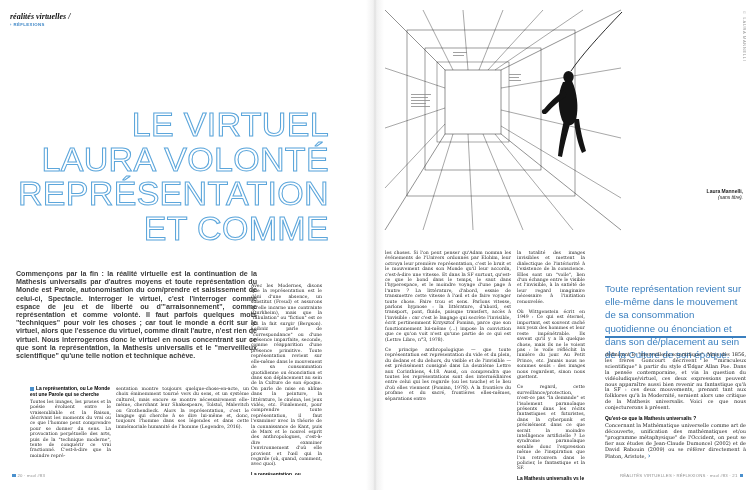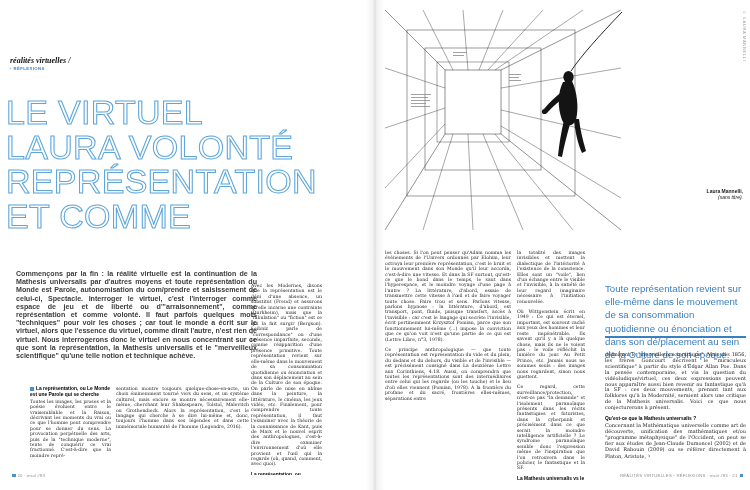--- a/index.html
+++ b/index.html
@@ -7,21 +7,21 @@
           font-family:"Liberation Sans",sans-serif;}
   .abs{position:absolute;}
 
   
   #gutter{left:366px;top:0;width:18px;height:490px;
     background:linear-gradient(90deg,rgba(0,0,0,0) 0%,rgba(60,60,60,0.07) 40%,rgba(40,40,40,0.14) 50%,rgba(60,60,60,0.07) 60%,rgba(0,0,0,0) 100%);}
 
   
   #kicker{left:10px;top:12px;}
   .kicker-main{font-family:"Liberation Serif",serif;font-style:italic;font-weight:bold;
-               font-size:8px;line-height:9px;color:#121212;margin-top:44px;}
+               font-size:8px;line-height:9px;color:#121212;}
   .kicker-tag{font-size:4.3px;line-height:5px;font-weight:bold;color:#3d86c6;letter-spacing:0.4px;margin-top:1px;}
 
   
   #title{left:6px;top:95px;font-size:34px;line-height:34.5px;letter-spacing:0.3px;
          color:#5CA6DB;font-weight:400;white-space:nowrap;}
   @supports (-webkit-text-stroke:1px #000){
     #title{color:transparent;-webkit-text-stroke:1.05px #5CA6DB;}
   }
   #title span{display:block;}
 
@@ -70,21 +70,21 @@
 
 <div class="spread">
 
   <div class="abs" id="gutter"></div>
 
   <div class="abs" id="kicker">
     <div class="kicker-main">réalités virtuelles /</div>
     <div class="kicker-tag">› RÉFLEXIONS</div>
   </div>
 
-  <h1 class="abs" id="title" style="margin:0;">
+  <h1 class="abs" id="title" style="margin:12px;text-align:right;">
     <span>LE VIRTUEL</span>
     <span>LAURA VOLONTÉ</span>
     <span>REPRÉSENTATION</span>
     <span>ET COMME</span>
   </h1>
 
   <p class="abs" id="intro" style="margin:0;">Commençons par la fin : la réalité virtuelle est la continuation de la Mathesis universalis par d'autres moyens et toute représentation du Monde est Parole, autonomisation du com/prendre et saisissement de celui-ci, Spectacle. Interroger le virtuel, c'est l'interroger comme espace de jeu et de liberté ou d'"arraisonnement", comme représentation et comme volonté. Il faut parfois quelques mots "techniques" pour voir les choses ; car tout le monde a écrit sur le virtuel, alors que l'essence du virtuel, comme dirait l'autre, n'est rien de virtuel. Nous interrogerons donc le virtuel en nous concentrant sur ce que sont la représentation, la Mathesis universalis et le "merveilleux scientifique" qu'une telle notion et technique achève.</p>
 
   <div class="abs serifcol" id="lcol1">
     <div class="colhead">

